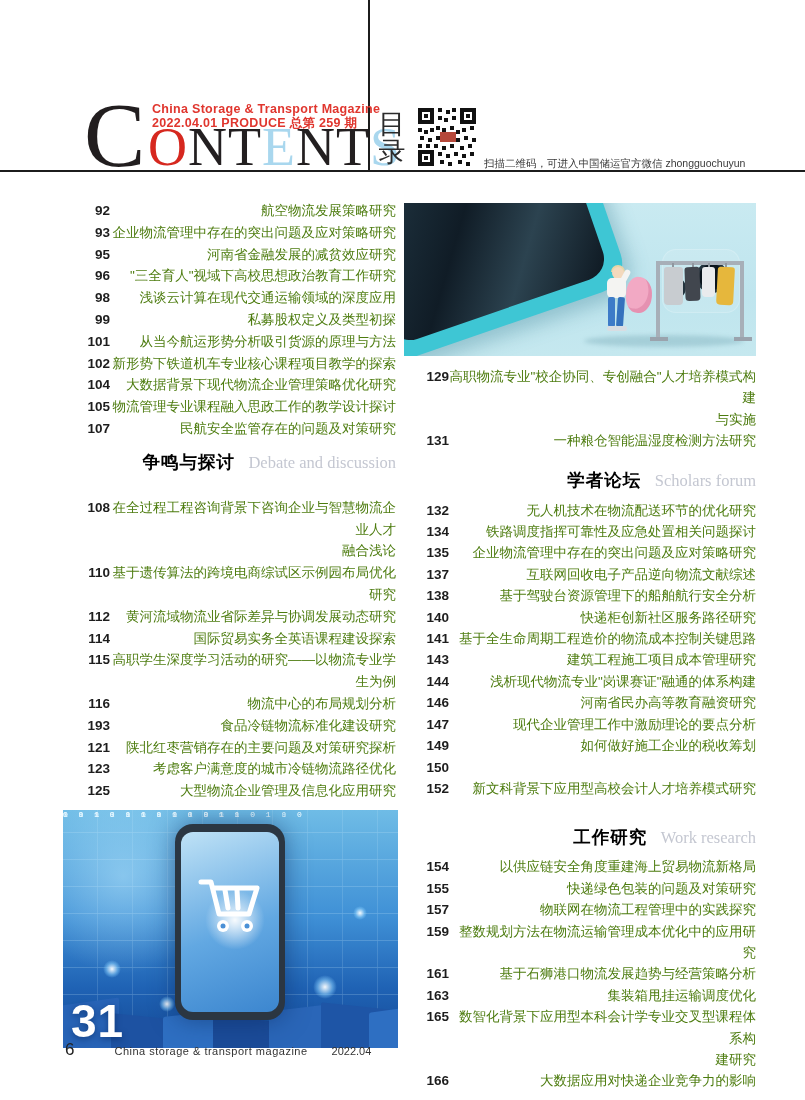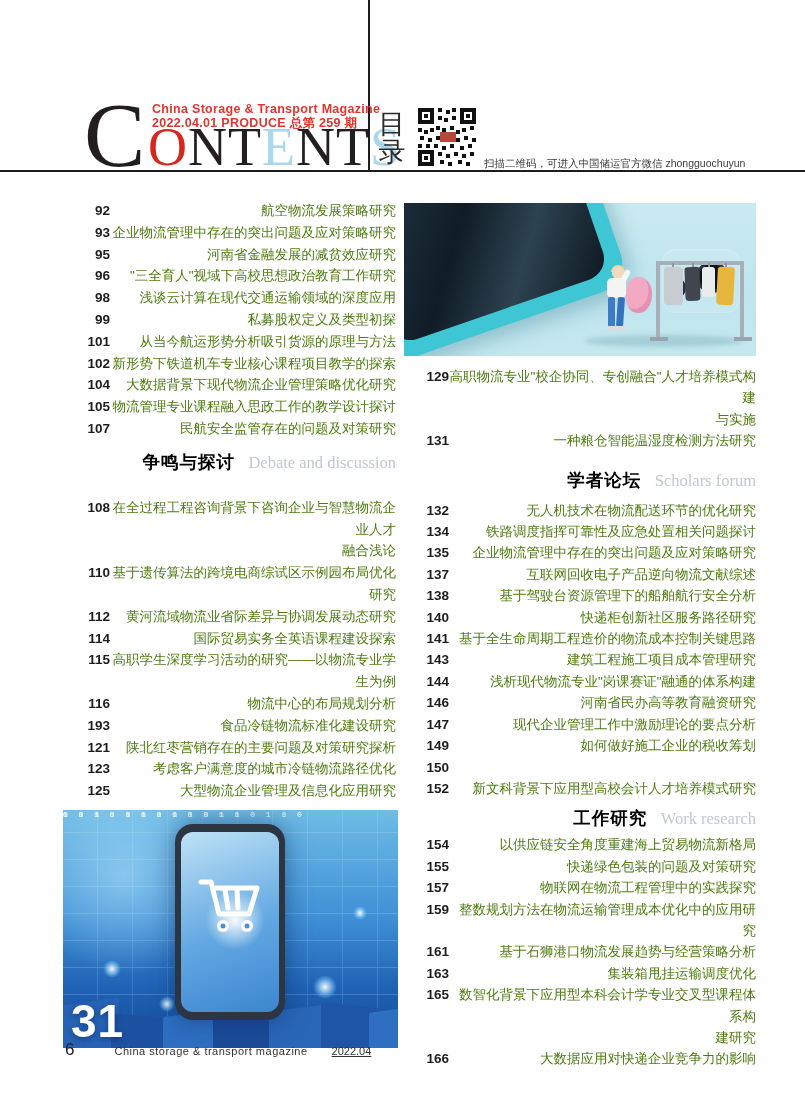--- a/index.html
+++ b/index.html
@@ -33,21 +33,21 @@
   .col-right .entry{font-size:13.5px;line-height:21.4px;}
   .col-right .entry .num{flex:0 0 45px;}
   .sec-heading{white-space:nowrap;}
   .sec-heading .cn{color:#000000;font-weight:bold;font-size:17.5px;letter-spacing:1px;}
   .sec-heading .en{color:#c4c7d1;font-family:"Liberation Serif","DejaVu Serif",serif;
     font-size:16.5px;margin-left:9px;}
   .hd-debate{margin-top:10px;line-height:24px;}
   .list-debate{margin-top:22px;}
   .hd-scholars{margin-top:16px;line-height:24px;}
   .list-scholars{margin-top:7px;}
-  .hd-work{margin-top:10px;line-height:19px;}
+  .hd-work{margin-top:26px;line-height:25px;}
   .list-work{margin-top:6px;}
   .list-r-front{margin-top:10px;}
   
   .photo1{position:relative;width:352px;height:153px;overflow:hidden;
     background:linear-gradient(180deg,#c9eaf1 0%,#bfe5ee 60%,#c5e8ef 100%);}
   .p1-phone{position:absolute;left:-58px;top:-78px;width:258px;height:205px;border-radius:30px;
     background:#3ec6d4;transform:rotate(-19deg);box-shadow:6px 10px 18px rgba(60,130,150,.35);}
   .p1-screen{position:absolute;left:16px;top:14px;right:16px;bottom:16px;border-radius:22px;
     background:linear-gradient(125deg,#27404e 0%,#101c26 45%,#2c4350 70%,#0d1720 100%);}
   .p1-cam{position:absolute;right:16px;top:46px;width:76px;height:62px;border-radius:14px;
@@ -114,21 +114,21 @@
   .d1{left:40px;top:150px;width:18px;height:18px;}
   .d2{left:250px;top:165px;width:24px;height:24px;}
   .d3{left:290px;top:96px;width:14px;height:14px;}
   .d4{left:96px;top:186px;width:16px;height:16px;}
   .p2-num{position:absolute;left:8px;bottom:4px;font-size:46px;font-weight:bold;color:#ffffff;
     line-height:1;letter-spacing:1px;text-shadow:0 2px 6px rgba(0,30,80,.5);}
   
   .footer{position:absolute;left:65px;top:1040px;display:flex;align-items:baseline;}
   .foot-num{font-size:17px;color:#222;}
   .foot-mag{font-size:11px;color:#333;margin-left:40px;letter-spacing:.5px;}
-  .foot-issue{font-size:11px;color:#333;margin-left:24px;text-decoration:underline;}
+  .foot-issue{font-size:11px;color:#333;margin-left:24px;}
 </style>
 </head>
 <body>
 
 <div class="page">
 
   <div class="hdr-vline"></div>
   <div class="hdr-hline"></div>
 
   <div class="logo-c">C</div>

